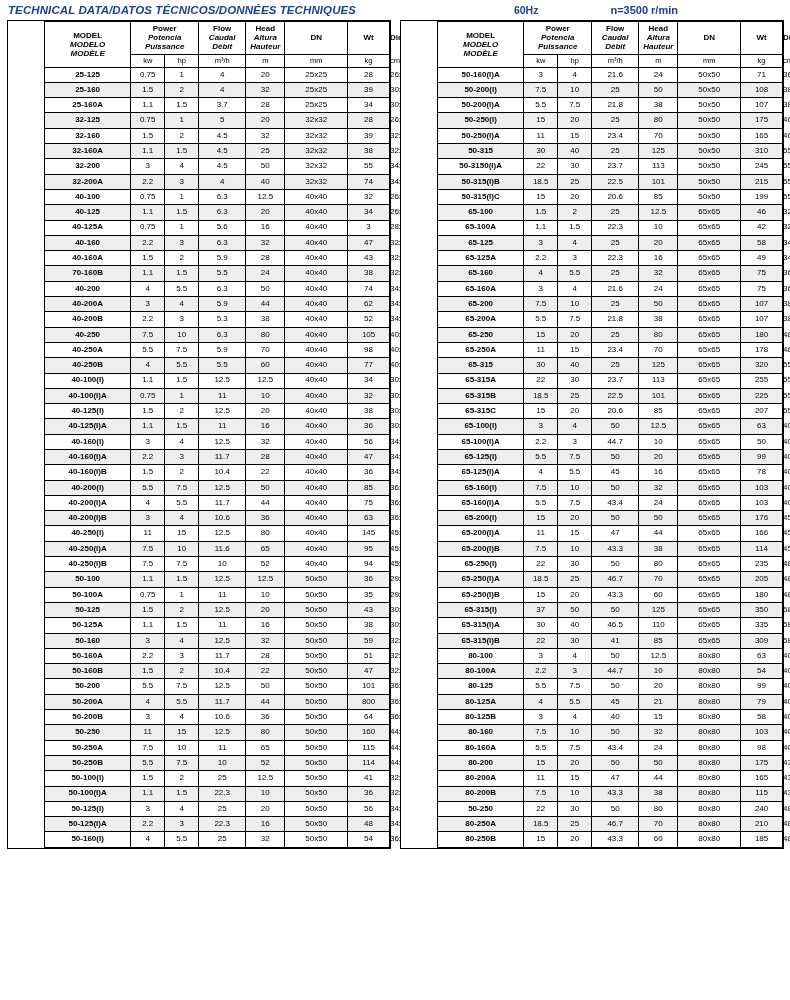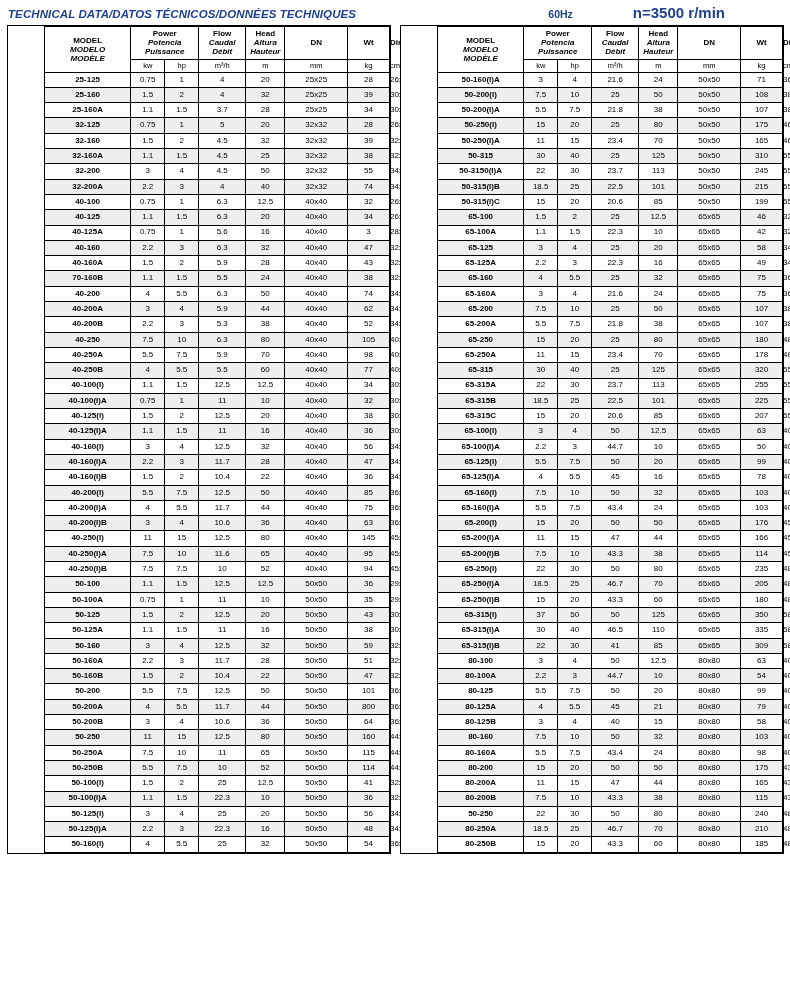--- a/index.html
+++ b/index.html
@@ -16,42 +16,42 @@
   }
   .page {
     width: 790px;
     padding: 0;
     box-sizing: border-box;
   }
   .header-row {
     display: flex;
     align-items: baseline;
     padding: 4px 6px 4px 8px;
-    gap: 4px;
+    gap: 16px;
   }
   .header-title {
     color: #1f3f8f;
     font-weight: bold;
     font-style: italic;
     font-size: 11.5px;
     letter-spacing: 0.1px;
     white-space: nowrap;
   }
   .header-spacer { flex: 1 1 auto; }
   .header-hz {
     color: #1f3f8f;
     font-weight: bold;
     font-size: 10.5px;
     margin-right: 56px;
   }
   .header-rpm {
     color: #1f3f8f;
     font-weight: bold;
-    font-size: 15px;
-    margin-right: 59px;
+    font-size: 11px;
+    margin-right: 106px;
   }
   .tables {
     display: flex;
     gap: 9px;
     padding: 0 6px 0 7px;
     box-sizing: border-box;
   }
   .tbl-wrap {
     width: 385px;
     border: 1px solid #000;

